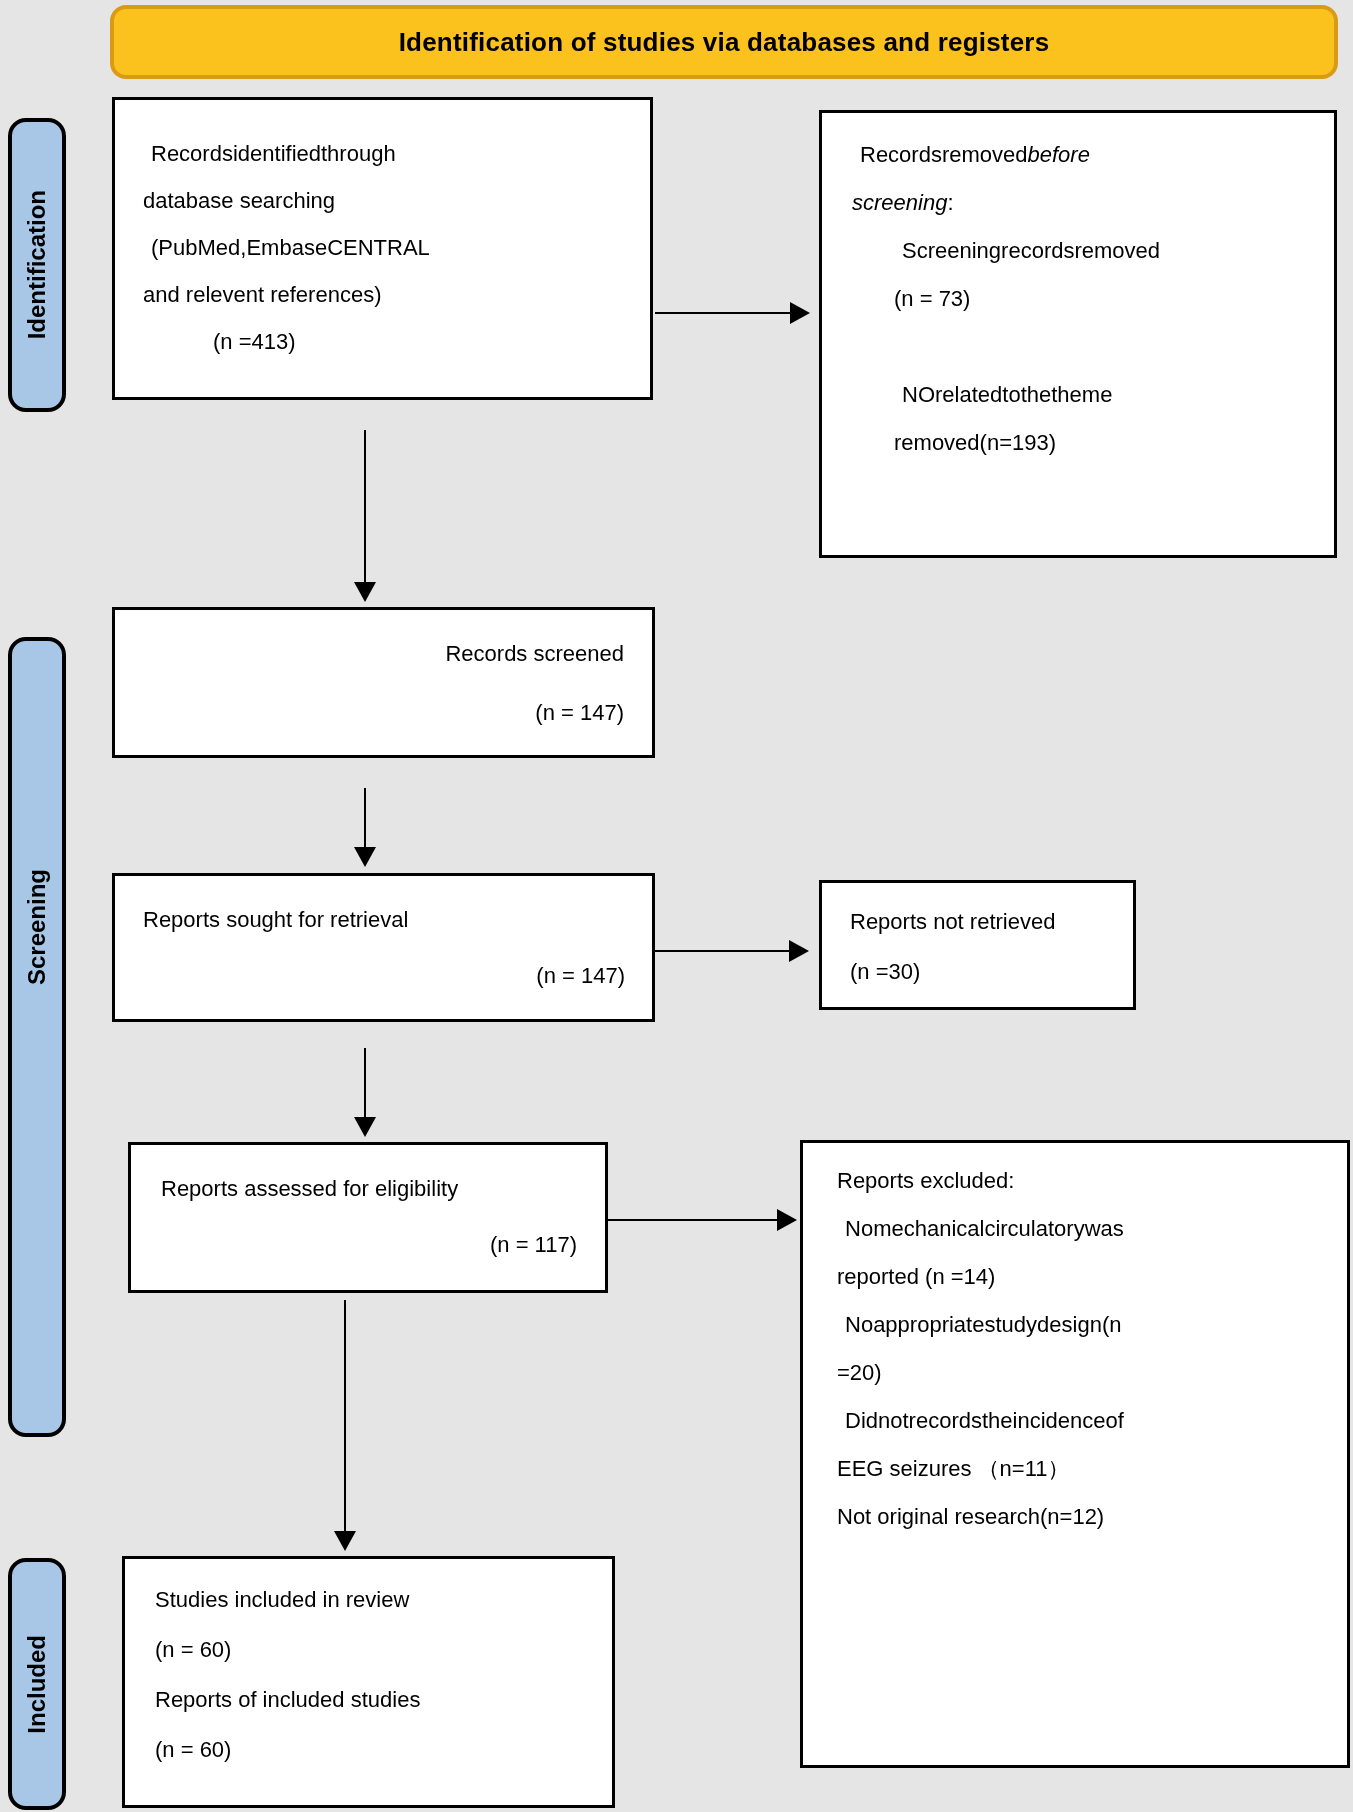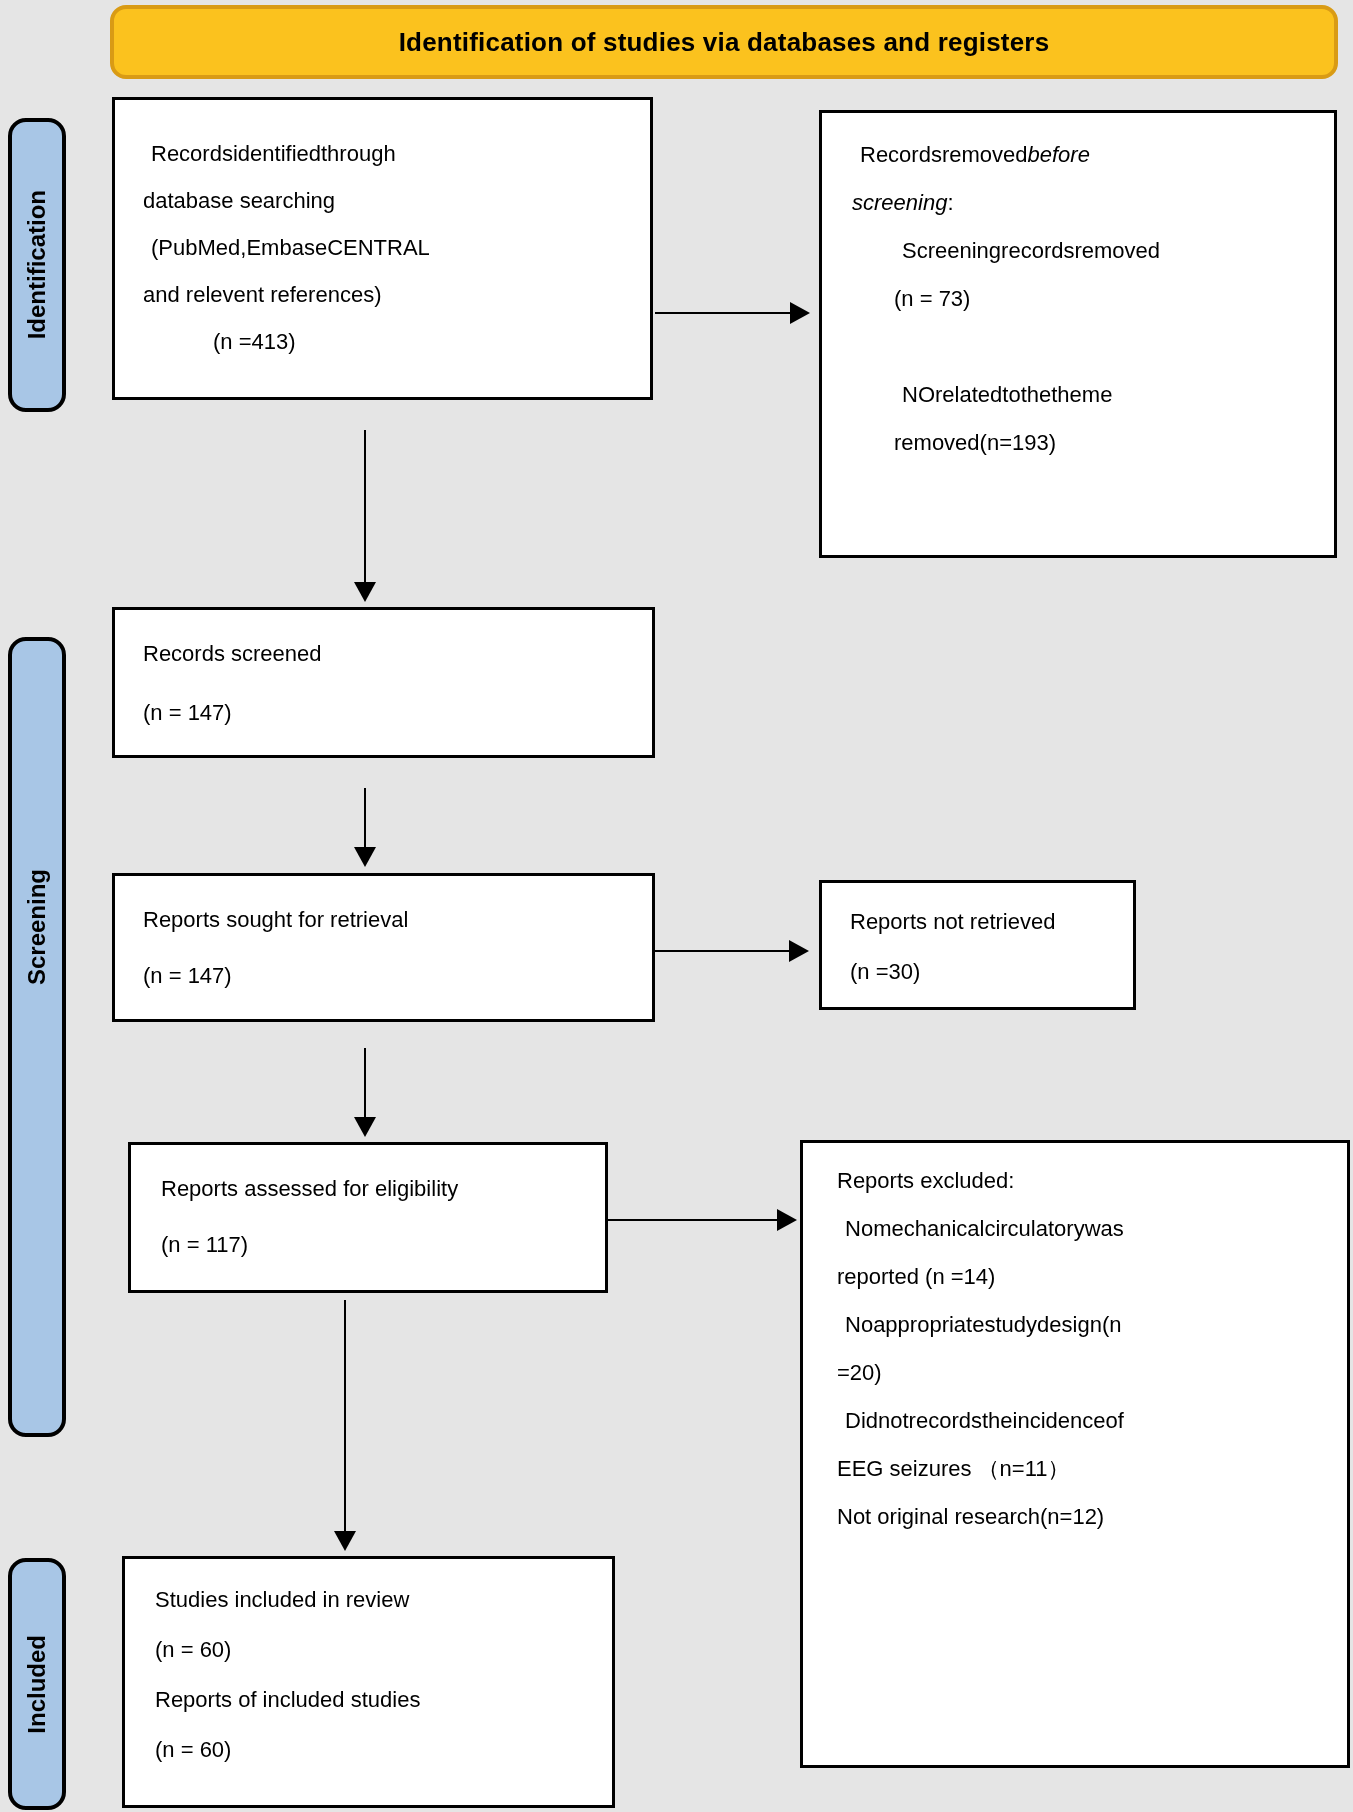--- a/index.html
+++ b/index.html
@@ -21,21 +21,21 @@
     font-weight:bold;font-size:24px;
   }
   .stage .vtext{writing-mode:vertical-rl;transform:rotate(180deg);white-space:nowrap;}
   
   .fbox{
     position:absolute;border:3px solid #000;box-sizing:border-box;background:#fff;
     font-size:22px;
   }
   .fbox .line{line-height:var(--lh);min-height:var(--lh);}
   .fbox .line.justify{display:flex;justify-content:flex-start;margin-left:8px;}
-  .fbox .line.center{text-align:left;}
+  .fbox .line.center{text-align:right;}
   .fbox .it{font-style:italic;}
   
   .aline-v{position:absolute;width:2px;background:#000;}
   .aline-h{position:absolute;height:2px;background:#000;}
   .head-down{position:absolute;width:0;height:0;
     border-left:11px solid transparent;border-right:11px solid transparent;
     border-top:20px solid #000;}
   .head-right{position:absolute;width:0;height:0;
     border-top:11px solid transparent;border-bottom:11px solid transparent;
     border-left:20px solid #000;}

